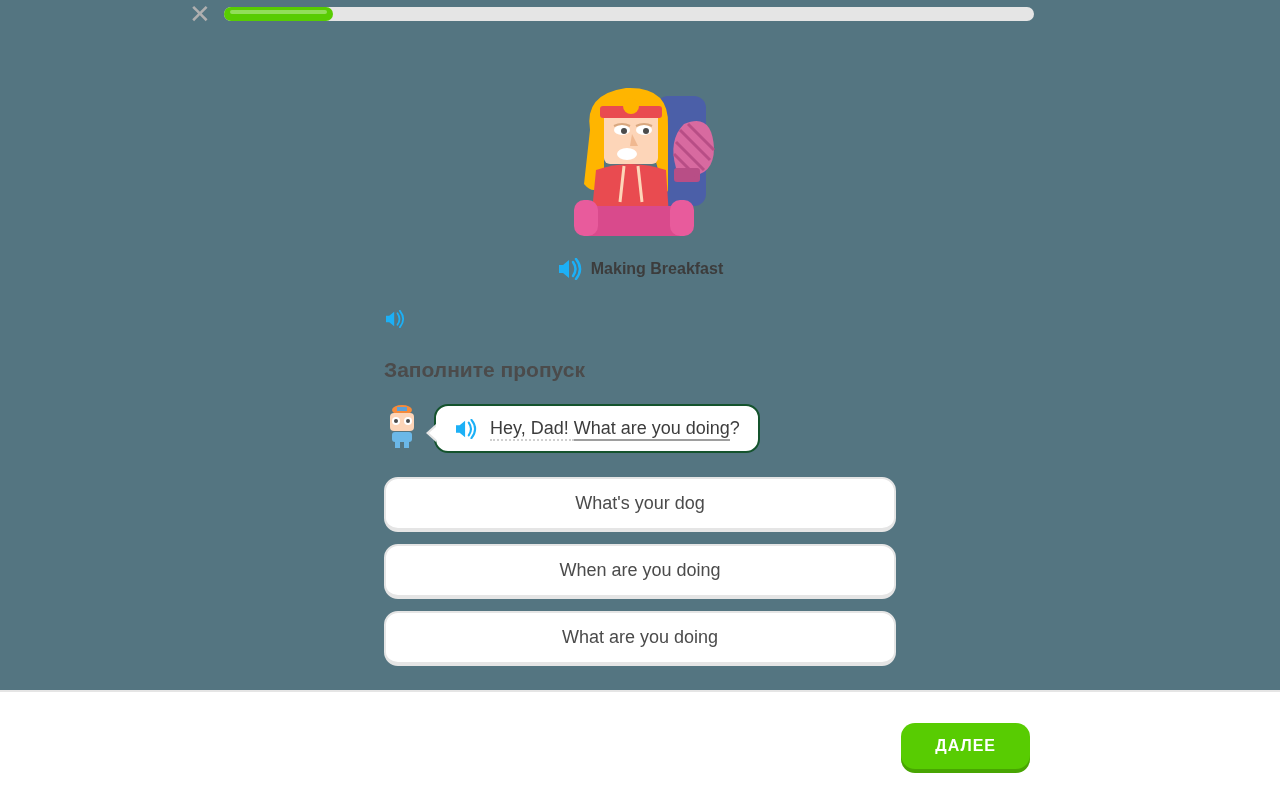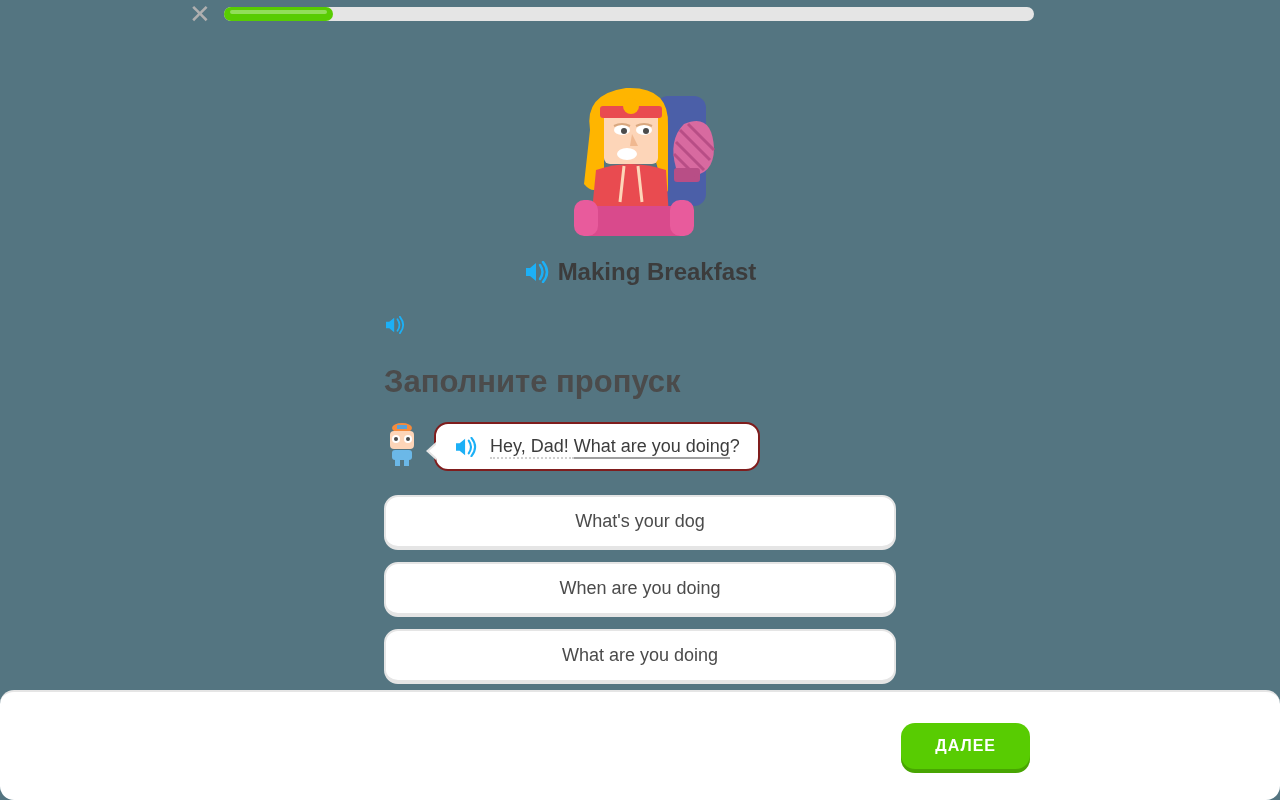--- a/index.html
+++ b/index.html
@@ -10,40 +10,40 @@
   .close-x { width: 40px; text-align: center; color: #afafaf; font-size: 26px; font-weight: 300; cursor: pointer; margin-left: 180px; line-height: 1; }
   .progress-track { flex: 0 0 810px; height: 14px; background: #e5e5e5; border-radius: 8px; position: relative; margin-left: 4px; }
   .progress-fill { position: absolute; left: 0; top: 0; height: 100%; width: 13.5%; background: #58cc02; border-radius: 8px; }
   .progress-fill::after { content:""; position:absolute; top:3px; left:6px; right:6px; height:4px; background: rgba(255,255,255,0.35); border-radius: 3px; }
 
   .main { flex: 1; display: flex; flex-direction: column; align-items: center; padding-top: 60px; }
 
   .illustration { width: 160px; height: 160px; position: relative; }
 
   .title-row { display: flex; align-items: center; gap: 8px; margin-top: 14px; }
-  .title-text { font-size: 24px; font-weight: 700; color: #3c3c3c; }
+  .title-text { font-size: 16px; font-weight: 700; color: #3c3c3c; }
 
   .context-row { display: flex; align-items: center; gap: 10px; margin-top: 30px; width: 512px; }
   .context-text { font-size: 18px; color: #777; }
 
-  .prompt-label { width: 512px; margin-top: 30px; font-size: 31px; font-weight: 700; color: #4b4b4b; }
+  .prompt-label { width: 512px; margin-top: 30px; font-size: 21px; font-weight: 700; color: #4b4b4b; }
 
   .bubble-row { width: 512px; margin-top: 22px; display: flex; align-items: flex-start; gap: 14px; }
   .avatar-small { width: 36px; height: 44px; flex: none; }
-  .speech { background: #fff; border: 2px solid #7f1d1d; border-radius: 14px; padding: 12px 18px; display: flex; align-items: center; gap: 12px; position: relative; }
+  .speech { background: #fff; border: 2px solid #14532d; border-radius: 14px; padding: 12px 18px; display: flex; align-items: center; gap: 12px; position: relative; }
   .speech::before { content:""; position:absolute; left:-10px; top:18px; width:0; height:0; border-top:9px solid transparent; border-bottom:9px solid transparent; border-right:10px solid #e5e5e5; }
   .speech::after { content:""; position:absolute; left:-7px; top:19px; width:0; height:0; border-top:8px solid transparent; border-bottom:8px solid transparent; border-right:9px solid #fff; }
   .speech-text { font-size: 18px; color: #3c3c3c; }
   .speech-text .pre { border-bottom: 2px dotted #cfcfcf; padding-bottom: 1px; }
   .speech-text .blank { border-bottom: 2px solid #9e9e9e; padding-bottom: 1px; }
 
   .options { width: 512px; margin-top: 24px; display: flex; flex-direction: column; gap: 12px; }
   .option-btn { background: #fff; border: 2px solid #e5e5e5; border-bottom-width: 4px; border-radius: 14px; padding: 14px 0; font-size: 18px; color: #4b4b4b; text-align: center; cursor: pointer; font-family: inherit; }
 
-  .footer { height: 110px; border-top: 2px solid #e5e5e5; background: #fff; display: flex; align-items: center; justify-content: flex-end; padding: 0 250px 0 0; border-radius: 14px; }
+  .footer { height: 110px; border-top: 2px solid #e5e5e5; background: #fff; display: flex; align-items: center; justify-content: flex-end; padding: 0 250px 0 0; }
   .next-btn { background: #58cc02; color: #fff; font-weight: 700; font-size: 16px; letter-spacing: 1px; border: none; border-radius: 14px; padding: 14px 34px; cursor: pointer; box-shadow: 0 4px 0 #48a502; font-family: inherit; }
 
   .speaker-icon { display:inline-flex; }
 </style>
 </head>
 <body>
 
 <div class="topbar">
   <div class="close-x">✕</div>
   <div class="progress-track">

